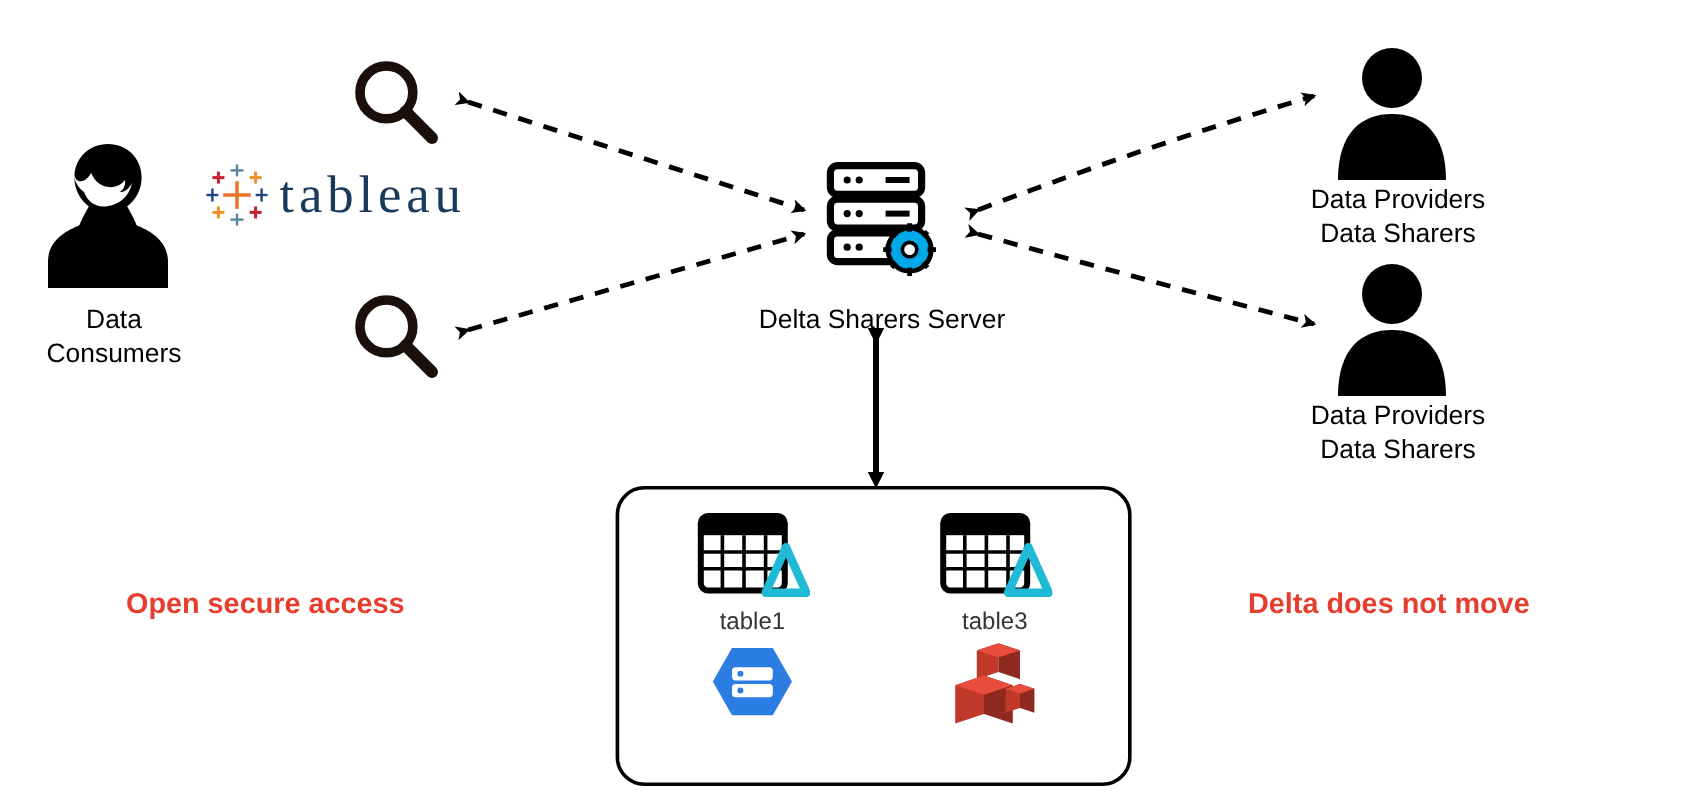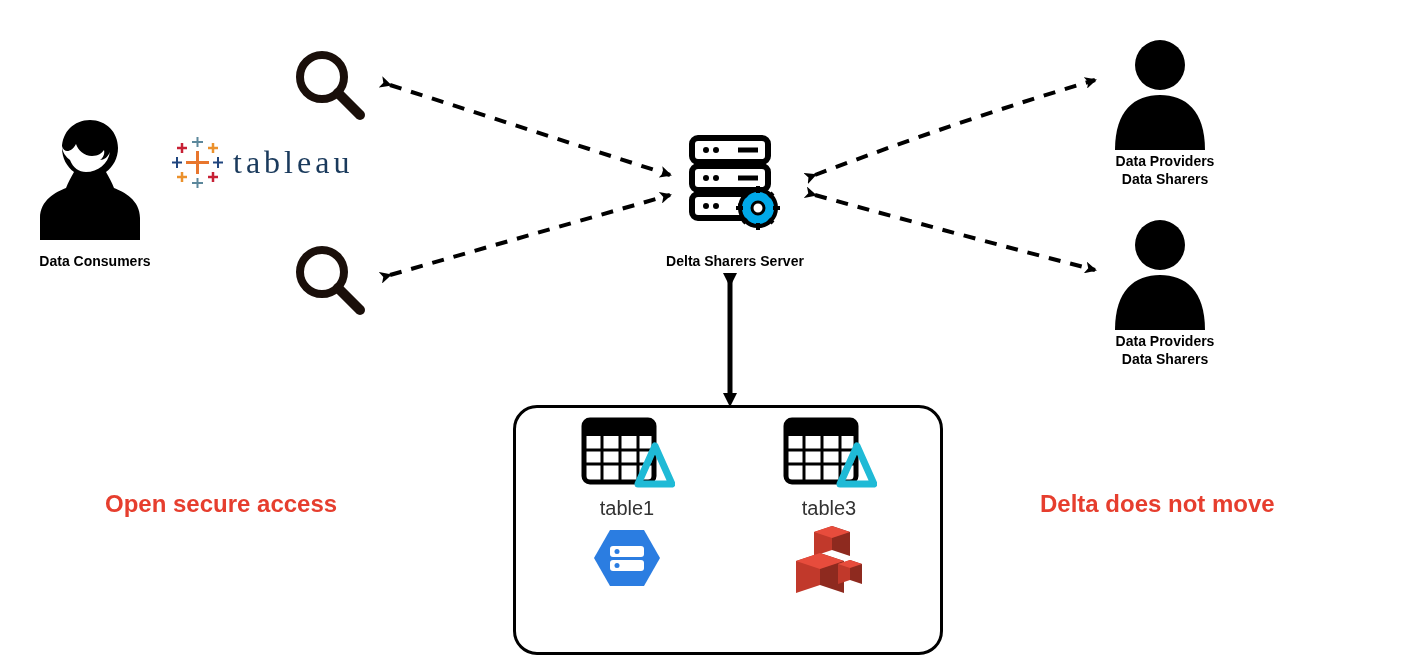--- a/index.html
+++ b/index.html
@@ -6,58 +6,58 @@
   body {
     width: 1423px;
     height: 671px;
     background: #fff;
     font-family: -apple-system, BlinkMacSystemFont, "Segoe UI", Arial, sans-serif;
     position: relative;
     overflow: hidden;
   }
   .label {
     position: absolute;
-    font-weight: 700;
-    font-size: 14px;
+    font-weight: 400;
+    font-size: 22px;
     color: #000;
     text-align: center;
     line-height: 1.3;
   }
   .callout {
     position: absolute;
     font-weight: 800;
     font-size: 24px;
     color: #e63e2e;
   }
   .tableau-logo {
     position: absolute;
     left: 170px;
     top: 135px;
     display: flex;
     align-items: center;
     gap: 8px;
   }
   .tableau-text {
     font-family: Georgia, serif;
-    font-size: 32px;
+    font-size: 44px;
     color: #1a3a5c;
     letter-spacing: 4px;
     font-weight: 400;
   }
   .storage-box {
     position: absolute;
     left: 513px;
     top: 405px;
     width: 430px;
     height: 250px;
     border: 3px solid #000;
     border-radius: 24px;
     display: flex;
     justify-content: space-around;
-    padding: 8px 10px 10px 10px;
+    padding: 18px 10px 10px 10px;
   }
   .table-col {
     display: flex;
     flex-direction: column;
     align-items: center;
     gap: 6px;
   }
   .table-label {
     font-size: 20px;
     color: #333;

